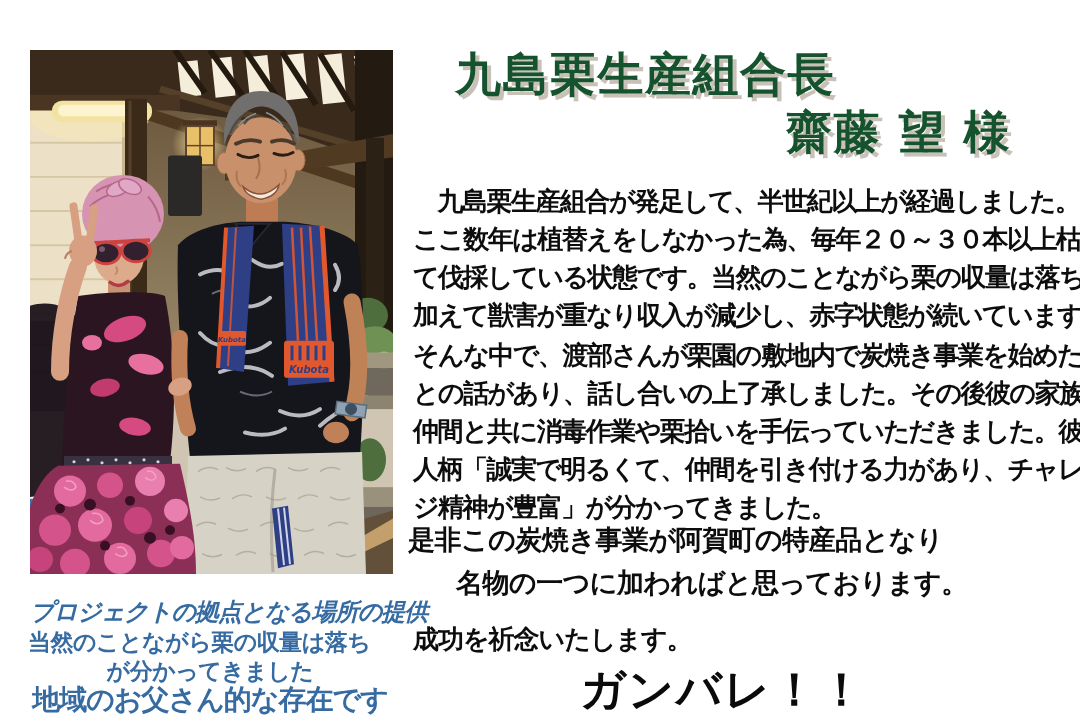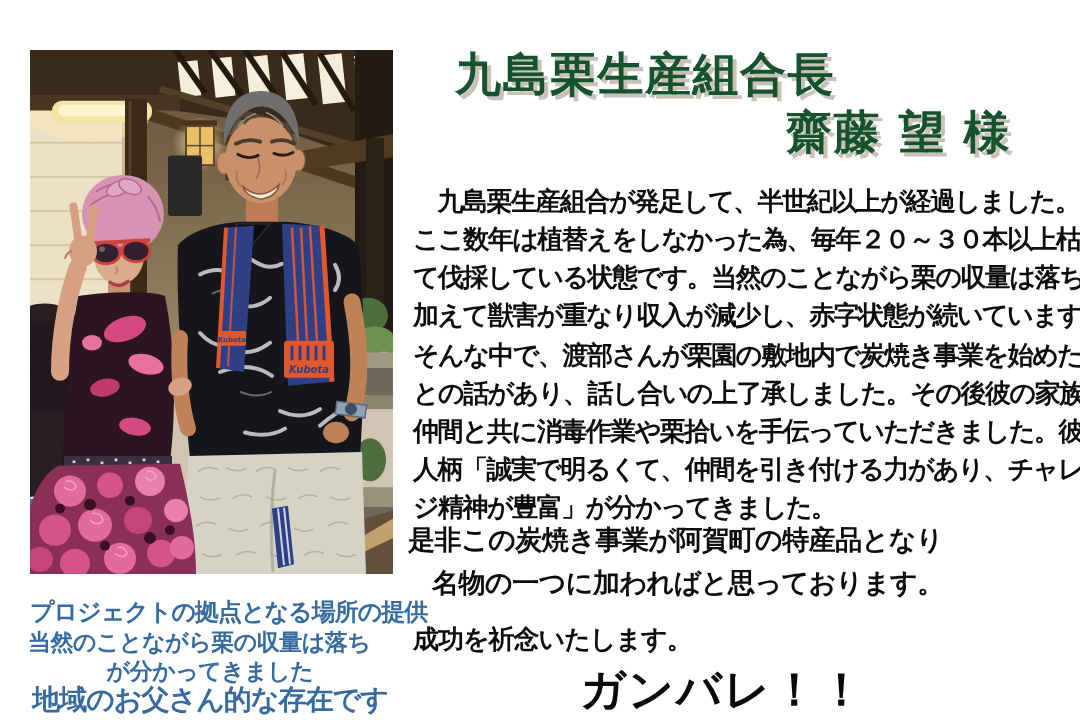--- a/index.html
+++ b/index.html
@@ -20,32 +20,32 @@
   }
   .title1{left:455px;top:50px;}
   .title2{left:786px;top:108px;}
   
   .para{color:#0d0d0d;font-weight:bold;}
   .para .line{white-space:nowrap;font-size:26px;letter-spacing:-1.5px;line-height:38px;height:38px;}
   .p1{left:413px;top:182px;}
   .p2{left:413px;top:336px;}
   .p3{left:408px;top:518px;}
   .p3 .line{font-size:27px;letter-spacing:-0.5px;line-height:43px;height:43px;}
-  .p3 .line.indent{margin-left:24px;text-align:center;}
+  .p3 .line.indent{margin-left:48px;text-align:center;}
   .closing{
     left:413px;top:622px;width:620px;text-align:left;
     color:#0d0d0d;font-weight:bold;font-size:26px;letter-spacing:-1px;white-space:nowrap;
   }
   .cheer{
     left:413px;top:660px;width:620px;text-align:center;
     color:#0a0a0a;font-weight:bold;font-size:45px;letter-spacing:2px;white-space:nowrap;font-family:Liberation Serif, serif;
   }
   
   .caption{color:#366BA2;font-weight:bold;}
-  .cap1{left:30px;top:596px;font-size:24px;letter-spacing:-1px;white-space:nowrap;}
+  .cap1{left:30px;top:596px;font-size:24px;letter-spacing:-1px;white-space:nowrap;font-style:italic;}
   .cap2{left:28px;top:627px;font-size:23px;letter-spacing:-0.5px;white-space:nowrap;}
   .cap3{left:10px;top:656px;width:400px;text-align:center;font-size:23px;letter-spacing:-0.5px;white-space:nowrap;}
   .cap4{left:10px;top:681px;width:400px;text-align:center;font-size:28px;letter-spacing:-1px;white-space:nowrap;}
 </style>
 </head>
 <body>
 
 <div class="abs photo">
   <svg viewBox="0 0 363 537" preserveAspectRatio="none">
     <defs>

